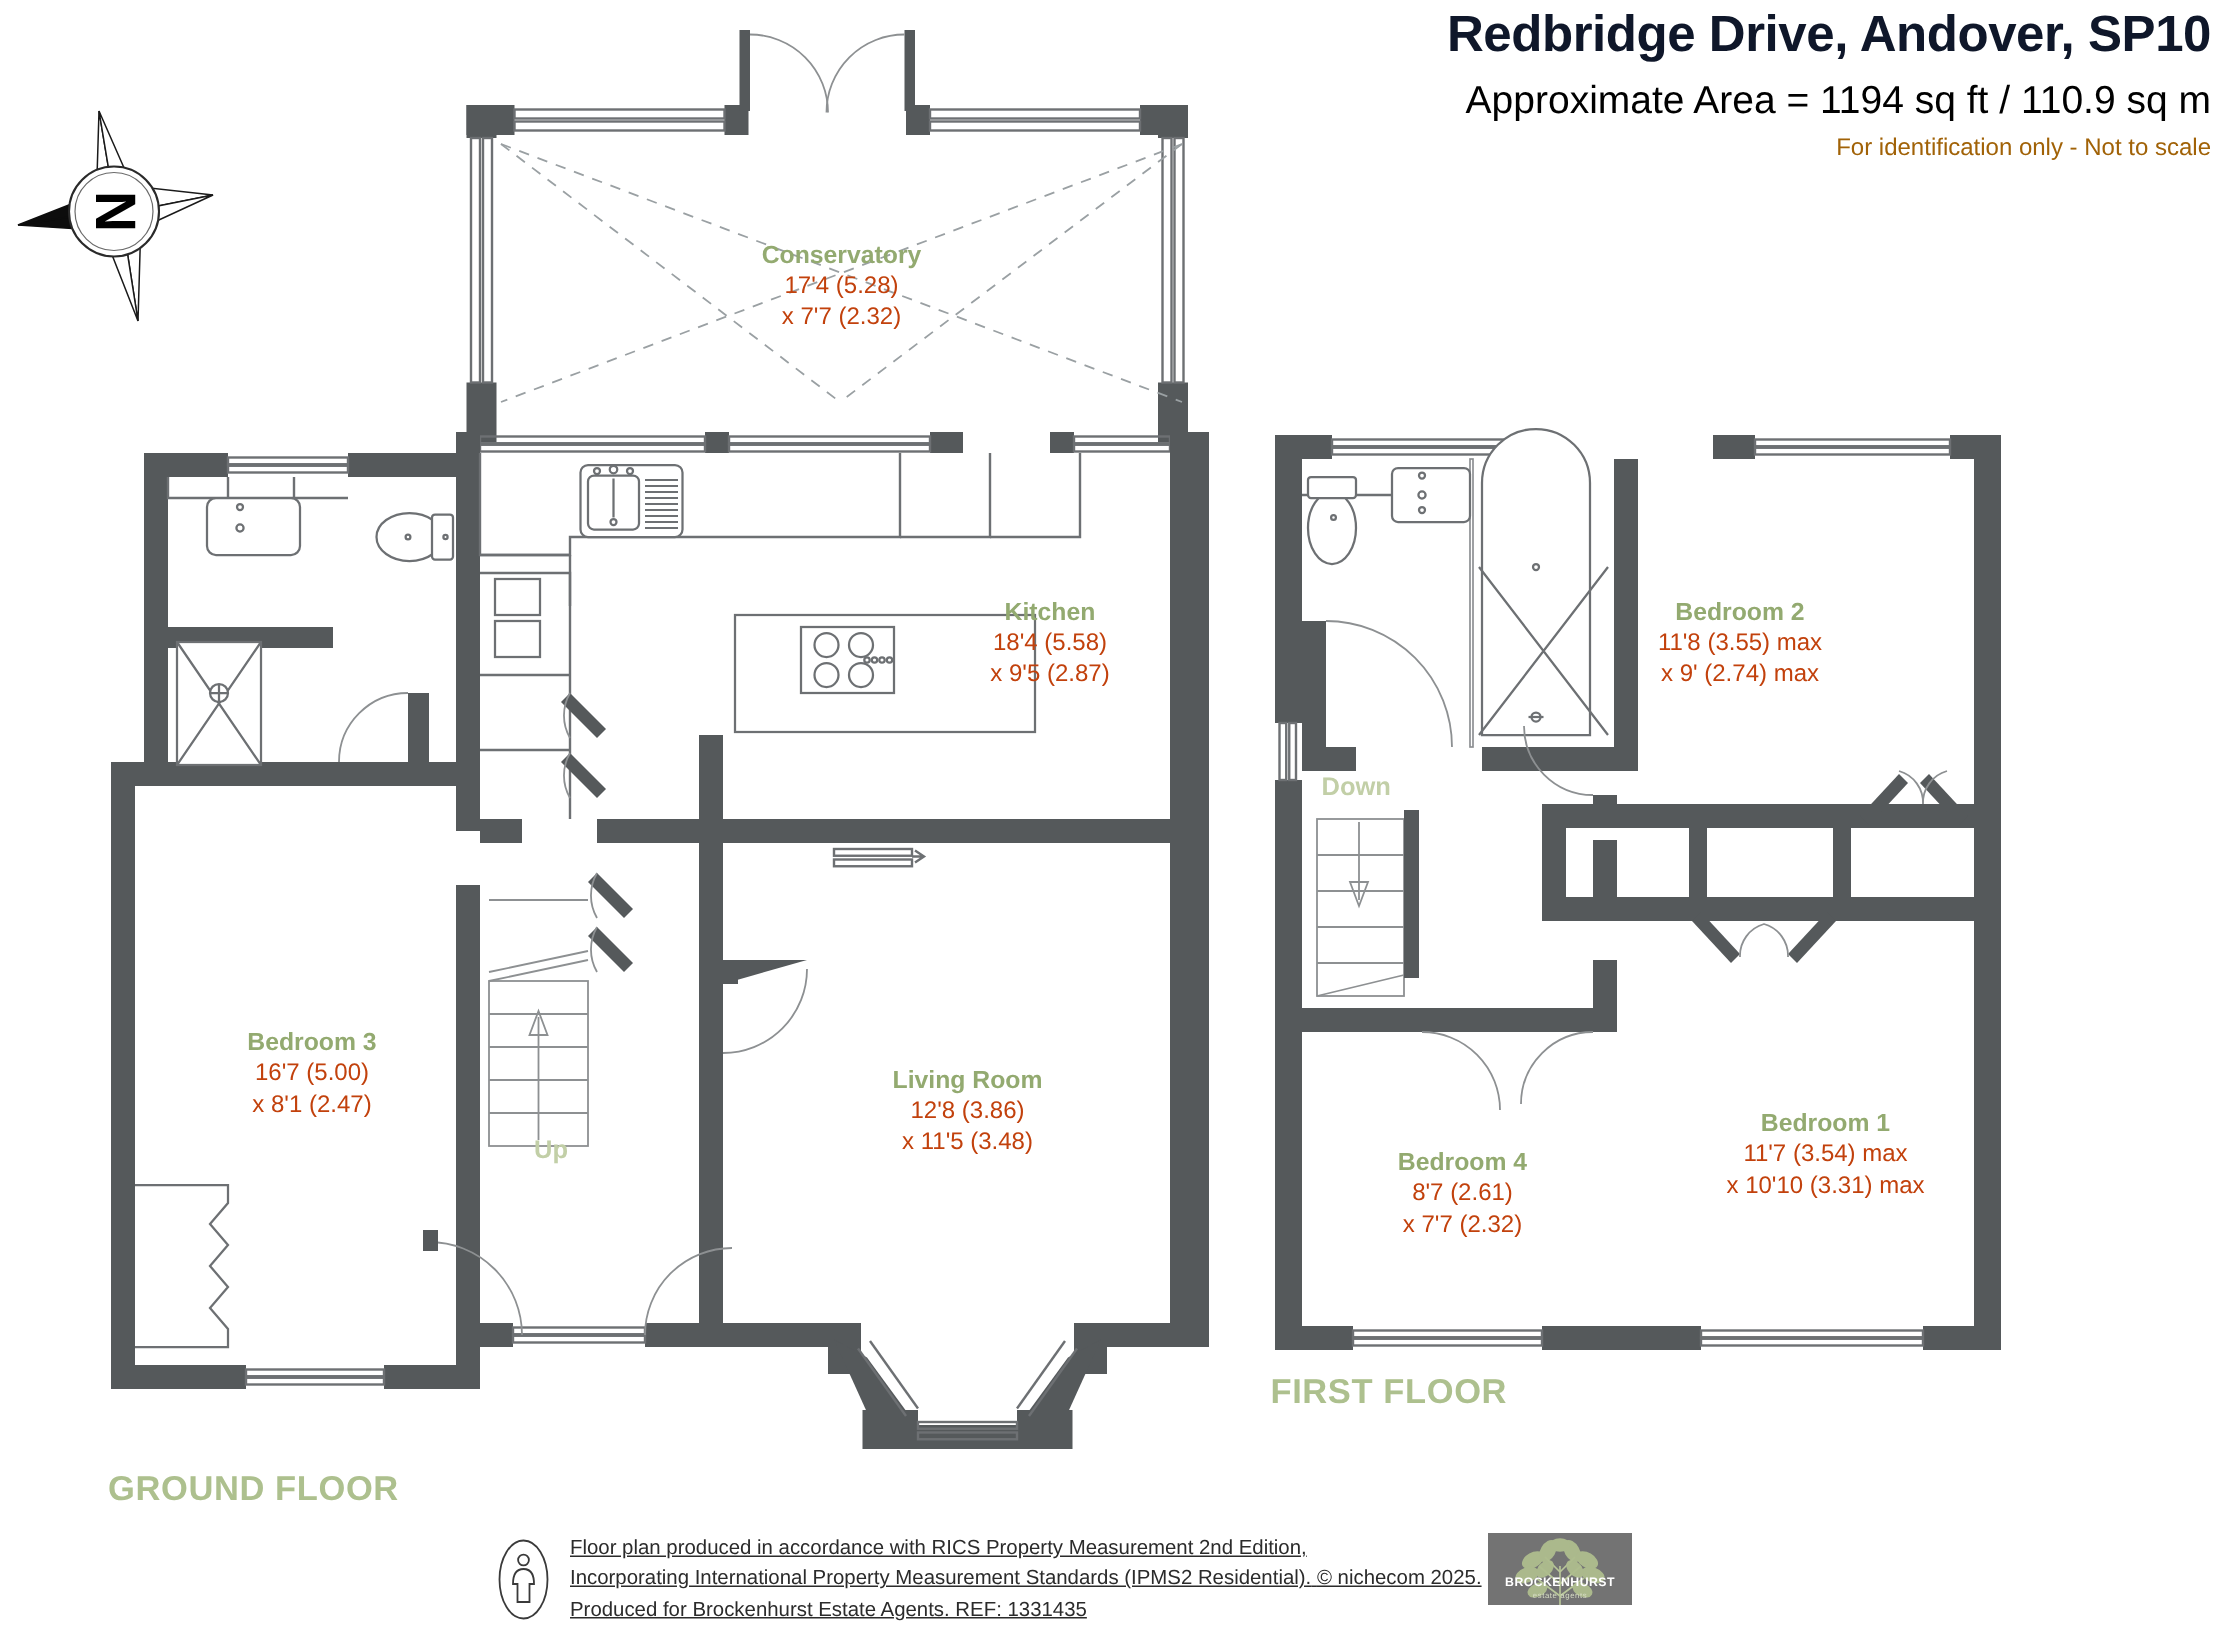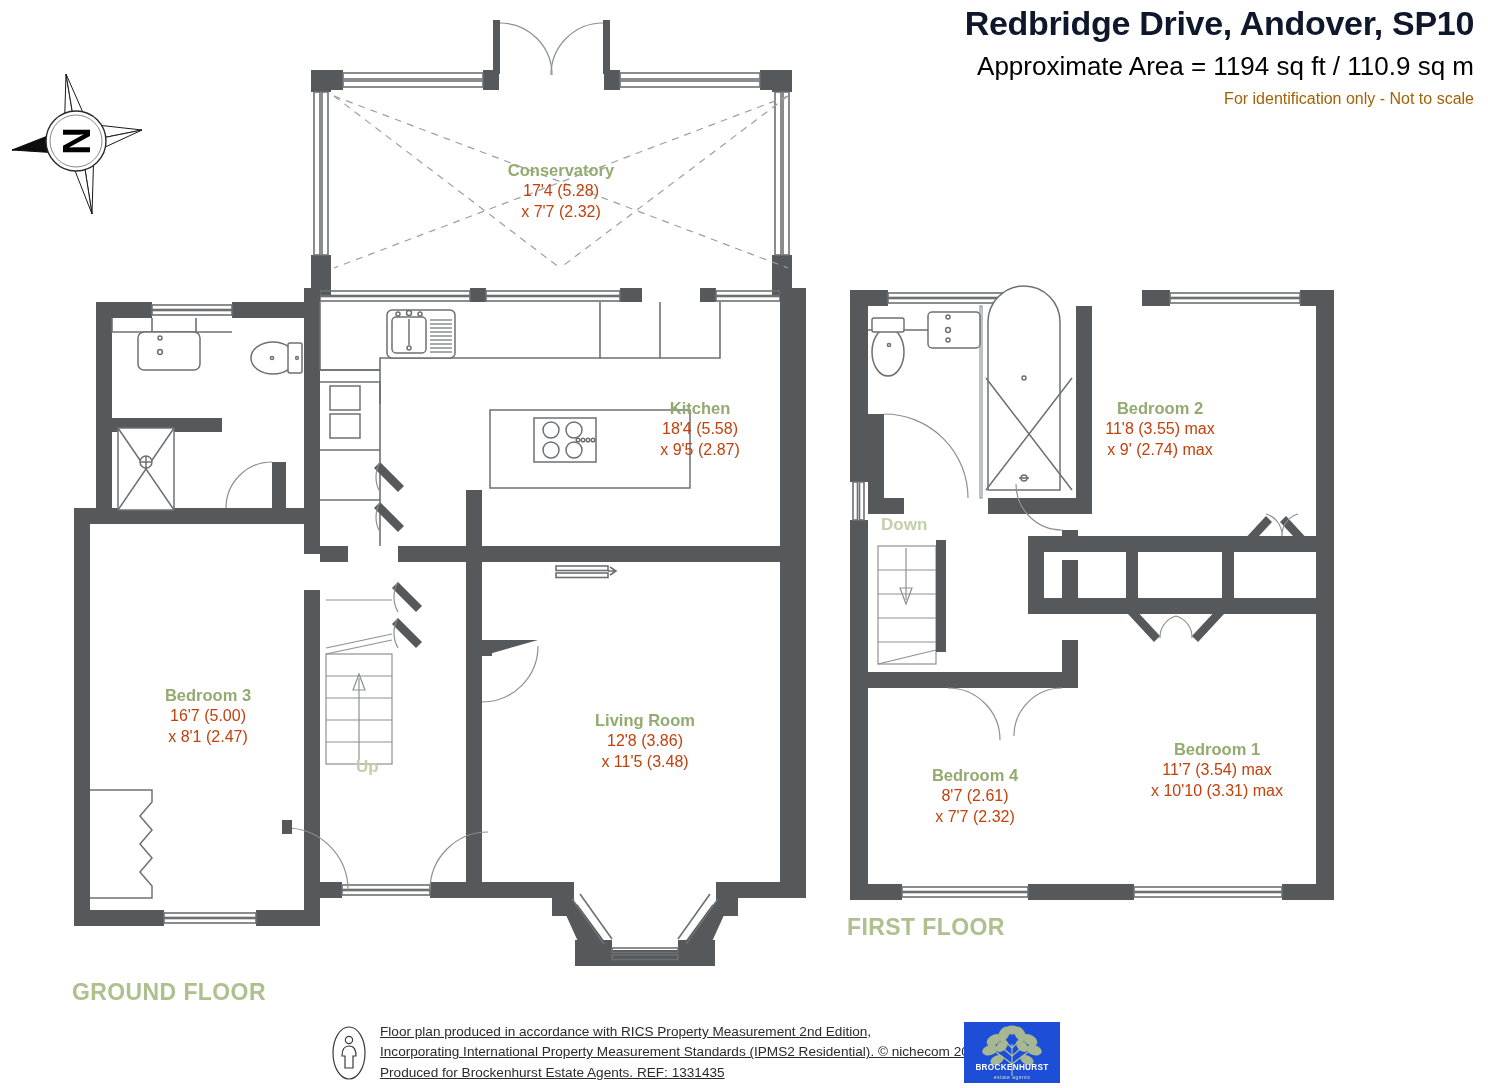--- a/index.html
+++ b/index.html
@@ -124,25 +124,25 @@
     font-size: 13.6px;
     color: #2b2b2b;
     line-height: 1.50;
     white-space: nowrap;
     text-decoration: underline;
   }
   #footer-text .fl { display: block; }
   #copyright { color: #2b2b2b; }
   #logo {
     position: absolute;
-    left: 632px;
+    left: 660px;
     top: 0px;
     width: 96px;
-    height: 61px;
-    background: #1d4ed8;
+    height: 48px;
+    background: #737373;
     overflow: hidden;
   }
   #logo-text {
     position: absolute;
     left: 0; right: 0;
     bottom: 11px;
     text-align: center;
     font-size: 8.2px;
     font-weight: bold;
     color: #ffffff;

